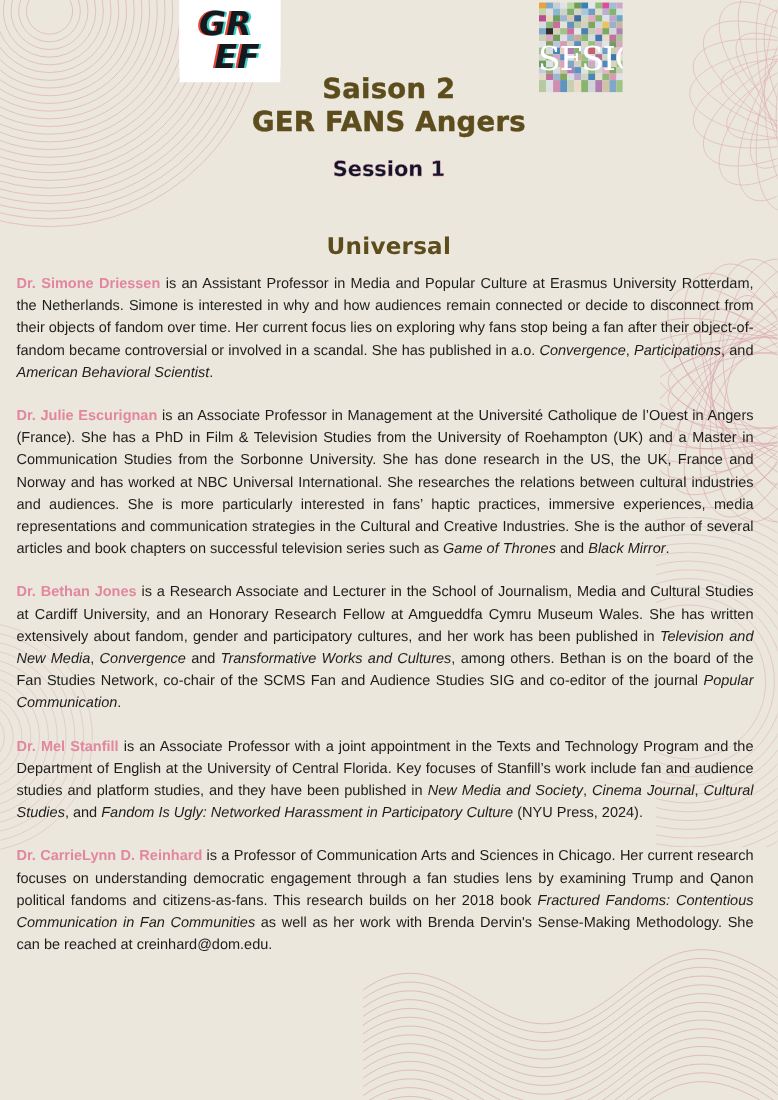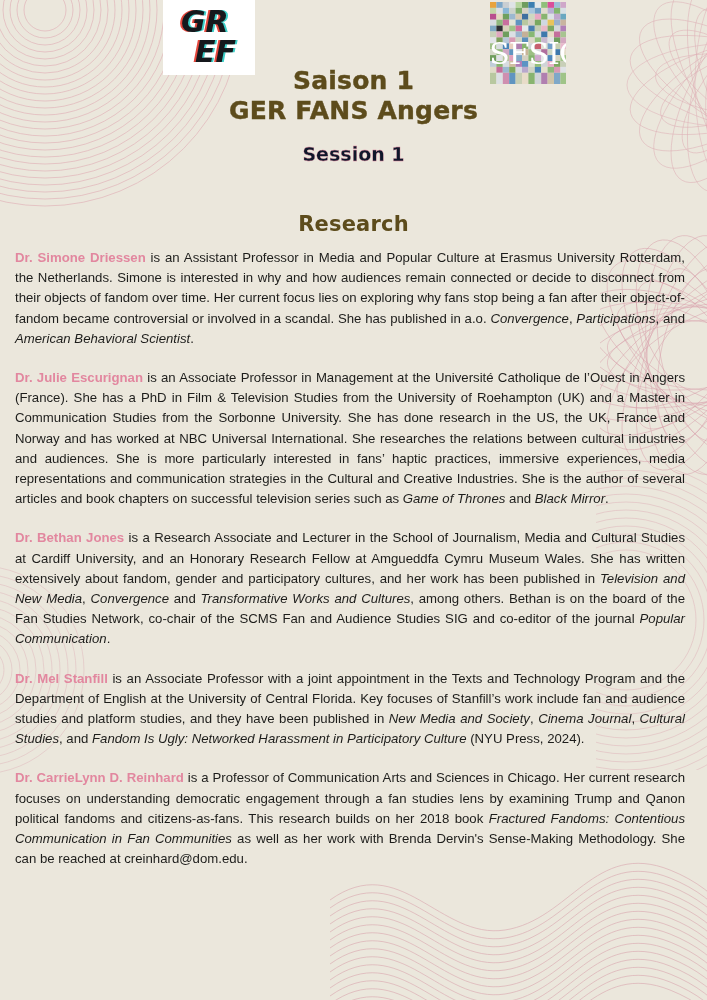--- a/index.html
+++ b/index.html
@@ -476,30 +476,30 @@
             <rect x="64" y="70.8" width="6.4" height="11.2" fill="#7fa8c8"></rect>
             <rect x="70.4" y="70.8" width="6.4" height="11.2" fill="#9fc488"></rect>
             <rect x="76.8" y="70.8" width="6.4" height="11.2" fill="#e4e8ea"></rect>
             <rect x="83.2" y="70.8" width="6.8" height="11.2" fill="#c86f9c"></rect>
         </g>
         <text x="45" y="62" fill="#ffffff" font-family="DejaVu Serif, serif" font-size="30" text-anchor="middle" letter-spacing="-1">SFSIC</text>
       </svg>
     </div>
 
     <div class="title-block">
-      <div class="title-line">Saison 1</div>
+      <div class="title-line">Saison 2</div>
       <div class="title-line">GER FANS Angers</div>
     </div>
 
     <div class="subtitle-block">
       <div class="subtitle-line">Session 1</div>
     </div>
   </div>
 
-  <div class="speakers-heading">Research</div>
+  <div class="speakers-heading">Universal</div>
 
   <div class="content" id="speakers-container">
       <p class="bio"><span class="name">Dr. Simone Driessen</span><span> is an Assistant Professor in Media and Popular Culture at Erasmus University Rotterdam, the Netherlands. Simone is interested in why and how audiences remain connected or decide to disconnect from their objects of fandom over time. Her current focus lies on exploring why fans stop being a fan after their object-of-fandom became controversial or involved in a scandal. She has published in a.o. </span><span class="ital">Convergence</span><span>, </span><span class="ital">Participations</span><span>, and </span><span class="ital">American Behavioral Scientist</span><span>.</span></p>
       <p class="bio"><span class="name">Dr. Julie Escurignan</span><span> is an Associate Professor in Management at the Université Catholique de l’Ouest in Angers (France). She has a PhD in Film &amp; Television Studies from the University of Roehampton (UK) and a Master in Communication Studies from the Sorbonne University. She has done research in the US, the UK, France and Norway and has worked at NBC Universal International. She researches the relations between cultural industries and audiences. She is more particularly interested in fans’ haptic practices, immersive experiences, media representations and communication strategies in the Cultural and Creative Industries. She is the author of several articles and book chapters on successful television series such as </span><span class="ital">Game of Thrones</span><span> and </span><span class="ital">Black Mirror</span><span>.</span></p>
       <p class="bio"><span class="name">Dr. Bethan Jones</span><span> is a Research Associate and Lecturer in the School of Journalism, Media and Cultural Studies at Cardiff University, and an Honorary Research Fellow at Amgueddfa Cymru Museum Wales. She has written extensively about fandom, gender and participatory cultures, and her work has been published in </span><span class="ital">Television and New Media</span><span>, </span><span class="ital">Convergence</span><span> and </span><span class="ital">Transformative Works and Cultures</span><span>, among others. Bethan is on the board of the Fan Studies Network, co-chair of the SCMS Fan and Audience Studies SIG and co-editor of the journal </span><span class="ital">Popular Communication</span><span>.</span></p>
       <p class="bio"><span class="name">Dr. Mel Stanfill</span><span> is an Associate Professor with a joint appointment in the Texts and Technology Program and the Department of English at the University of Central Florida. Key focuses of Stanfill’s work include fan and audience studies and platform studies, and they have been published in </span><span class="ital">New Media and Society</span><span>, </span><span class="ital">Cinema Journal</span><span>, </span><span class="ital">Cultural Studies</span><span>, and </span><span class="ital">Fandom Is Ugly: Networked Harassment in Participatory Culture</span><span> (NYU Press, 2024).</span></p>
       <p class="bio"><span class="name">Dr. CarrieLynn D. Reinhard</span><span> is a Professor of Communication Arts and Sciences in Chicago. Her current research focuses on understanding democratic engagement through a fan studies lens by examining Trump and Qanon political fandoms and citizens-as-fans. This research builds on her 2018 book </span><span class="ital">Fractured Fandoms: Contentious Communication in Fan Communities</span><span> as well as her work with Brenda Dervin's Sense-Making Methodology. She can be reached at creinhard@dom.edu.</span></p>
     </div>
 
 </div>

